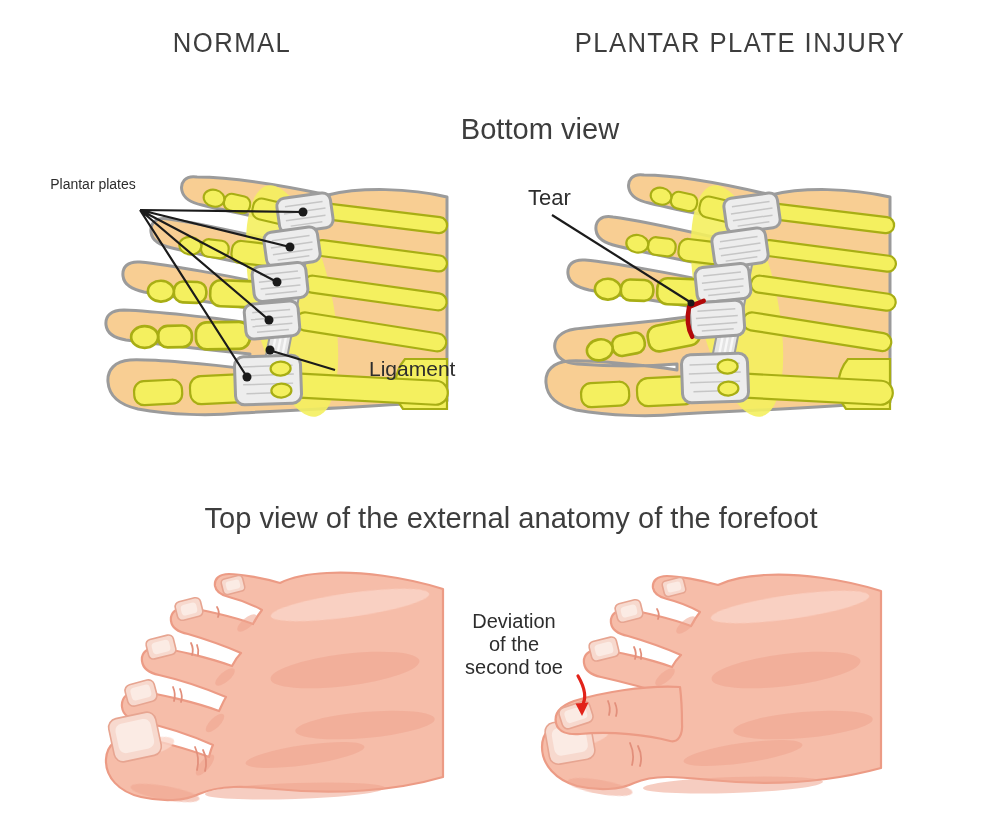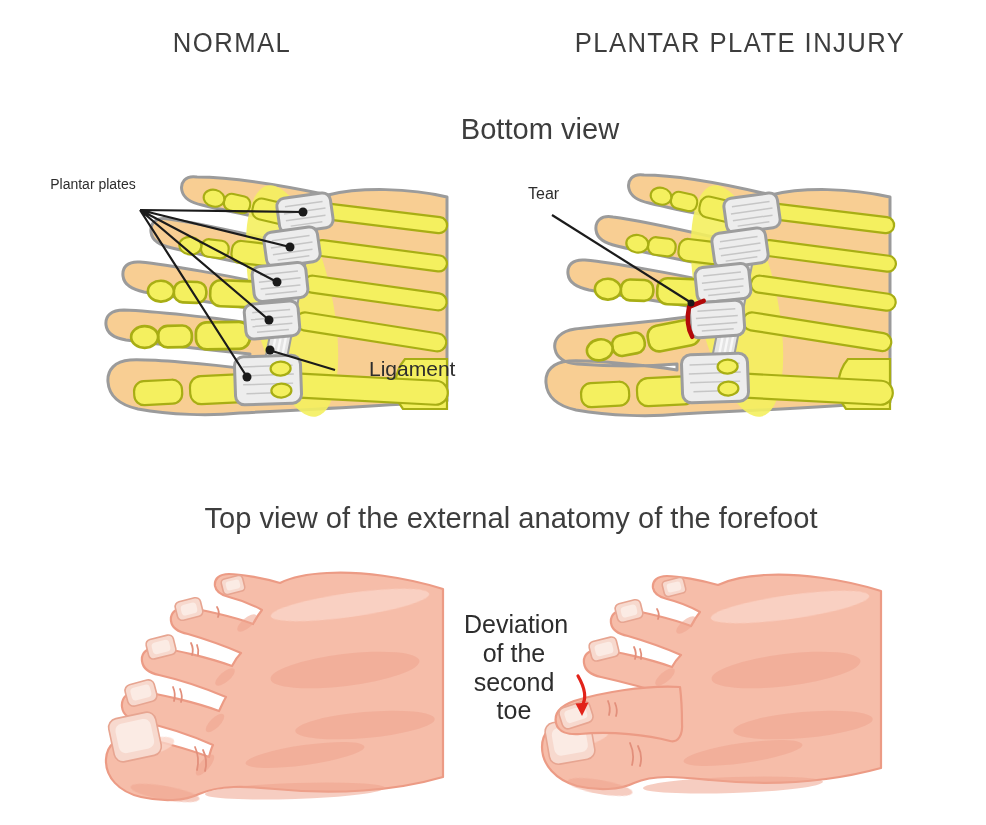--- a/index.html
+++ b/index.html
@@ -5,22 +5,22 @@
   html,body{margin:0;padding:0;background:#fff;}
   .canvas{position:relative;width:986px;height:825px;background:#fff;overflow:hidden;
           font-family:"Liberation Sans",sans-serif;}
   .hdr{position:absolute;font-size:27px;letter-spacing:1.5px;color:#3d3d3d;white-space:nowrap;
        transform:translateX(-50%) scaleX(.95);font-weight:400;}
   .subhdr{position:absolute;font-size:30px;color:#3d3d3d;white-space:nowrap;
           transform:translateX(-50%) scaleX(.97);font-weight:400;}
   .lbl{position:absolute;color:#2d2d2d;line-height:1.15;}
   .lbl-pp{left:46px;top:176px;width:94px;font-size:14px;text-align:center;}
   .lbl-lig{left:337px;top:357px;font-size:21px;white-space:nowrap;margin-left:32px;}
-  .lbl-tear{left:528px;top:185px;font-size:16px;white-space:nowrap;}
-  .lbl-dev{left:464px;top:610px;width:100px;font-size:25px;text-align:center;}
+  .lbl-tear{left:528px;top:185px;font-size:22px;white-space:nowrap;}
+  .lbl-dev{left:464px;top:610px;width:100px;font-size:20px;text-align:center;}
   svg.art{position:absolute;}
   #overlay{position:absolute;left:0;top:0;pointer-events:none;}
 </style>
 </head>
 <body>
 
 <div class="canvas">
 
   <svg class="art" style="left:100px;top:163px" width="360" height="262" viewBox="0 0 360 262" xmlns="http://www.w3.org/2000/svg">
     <defs>

